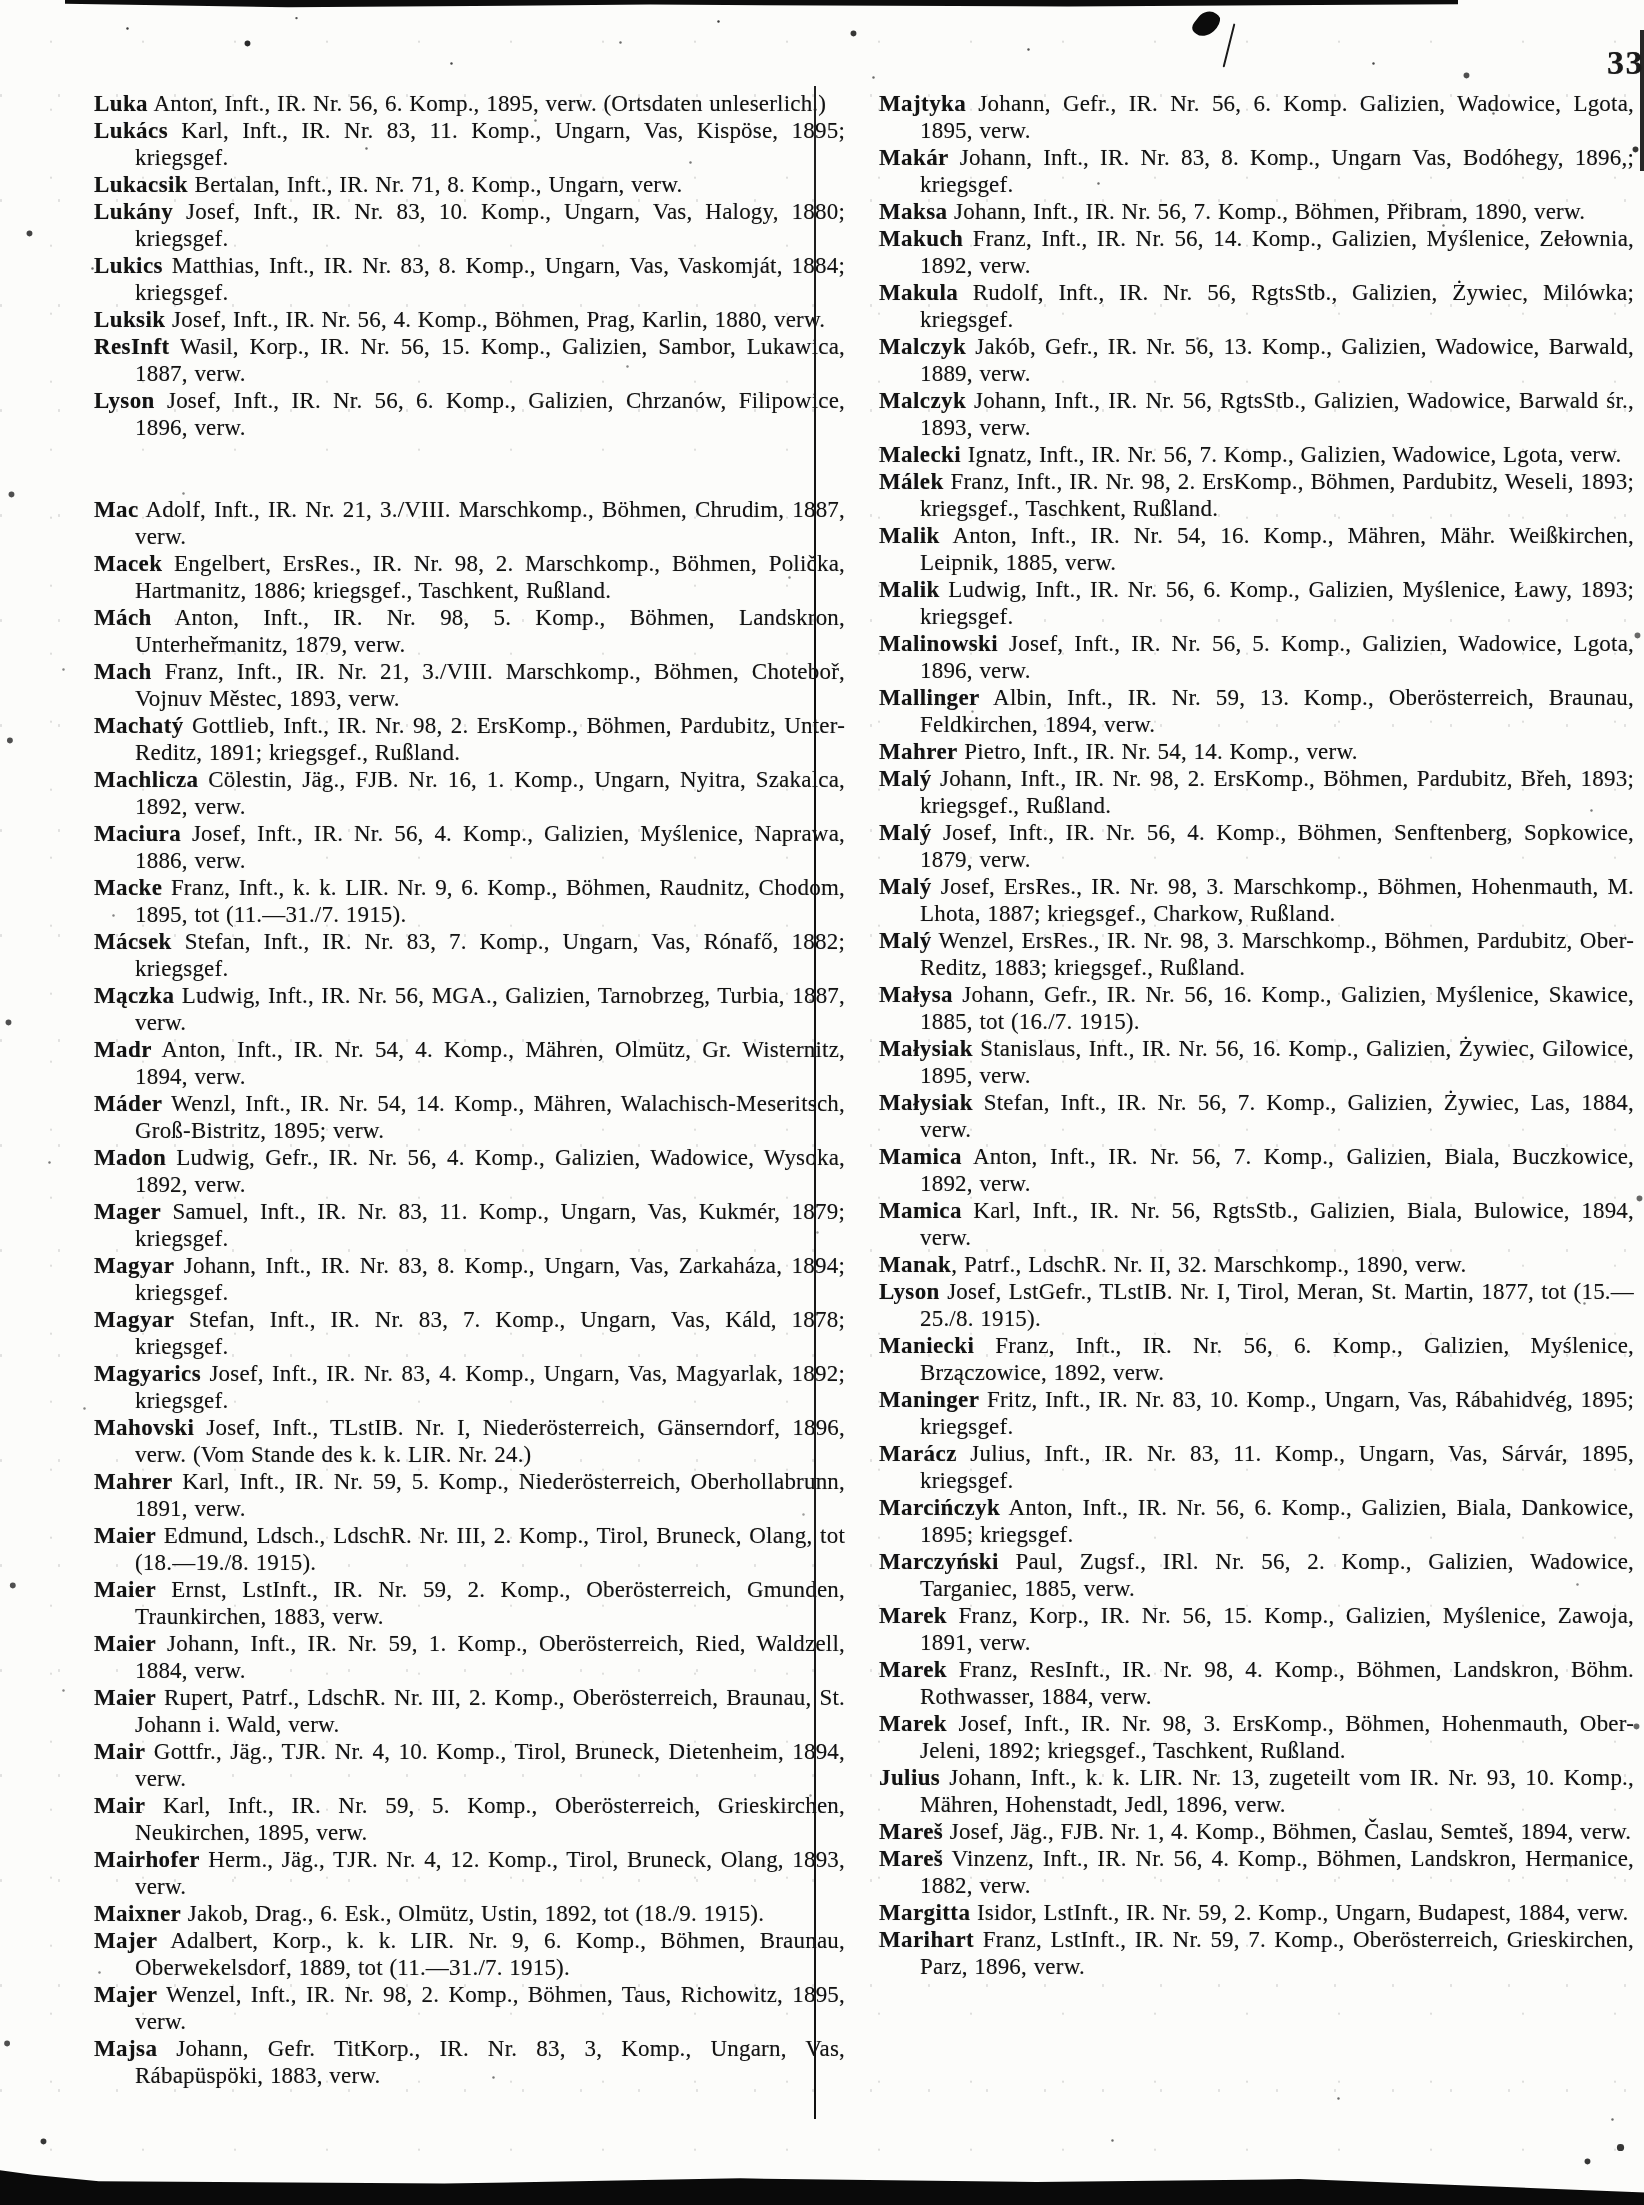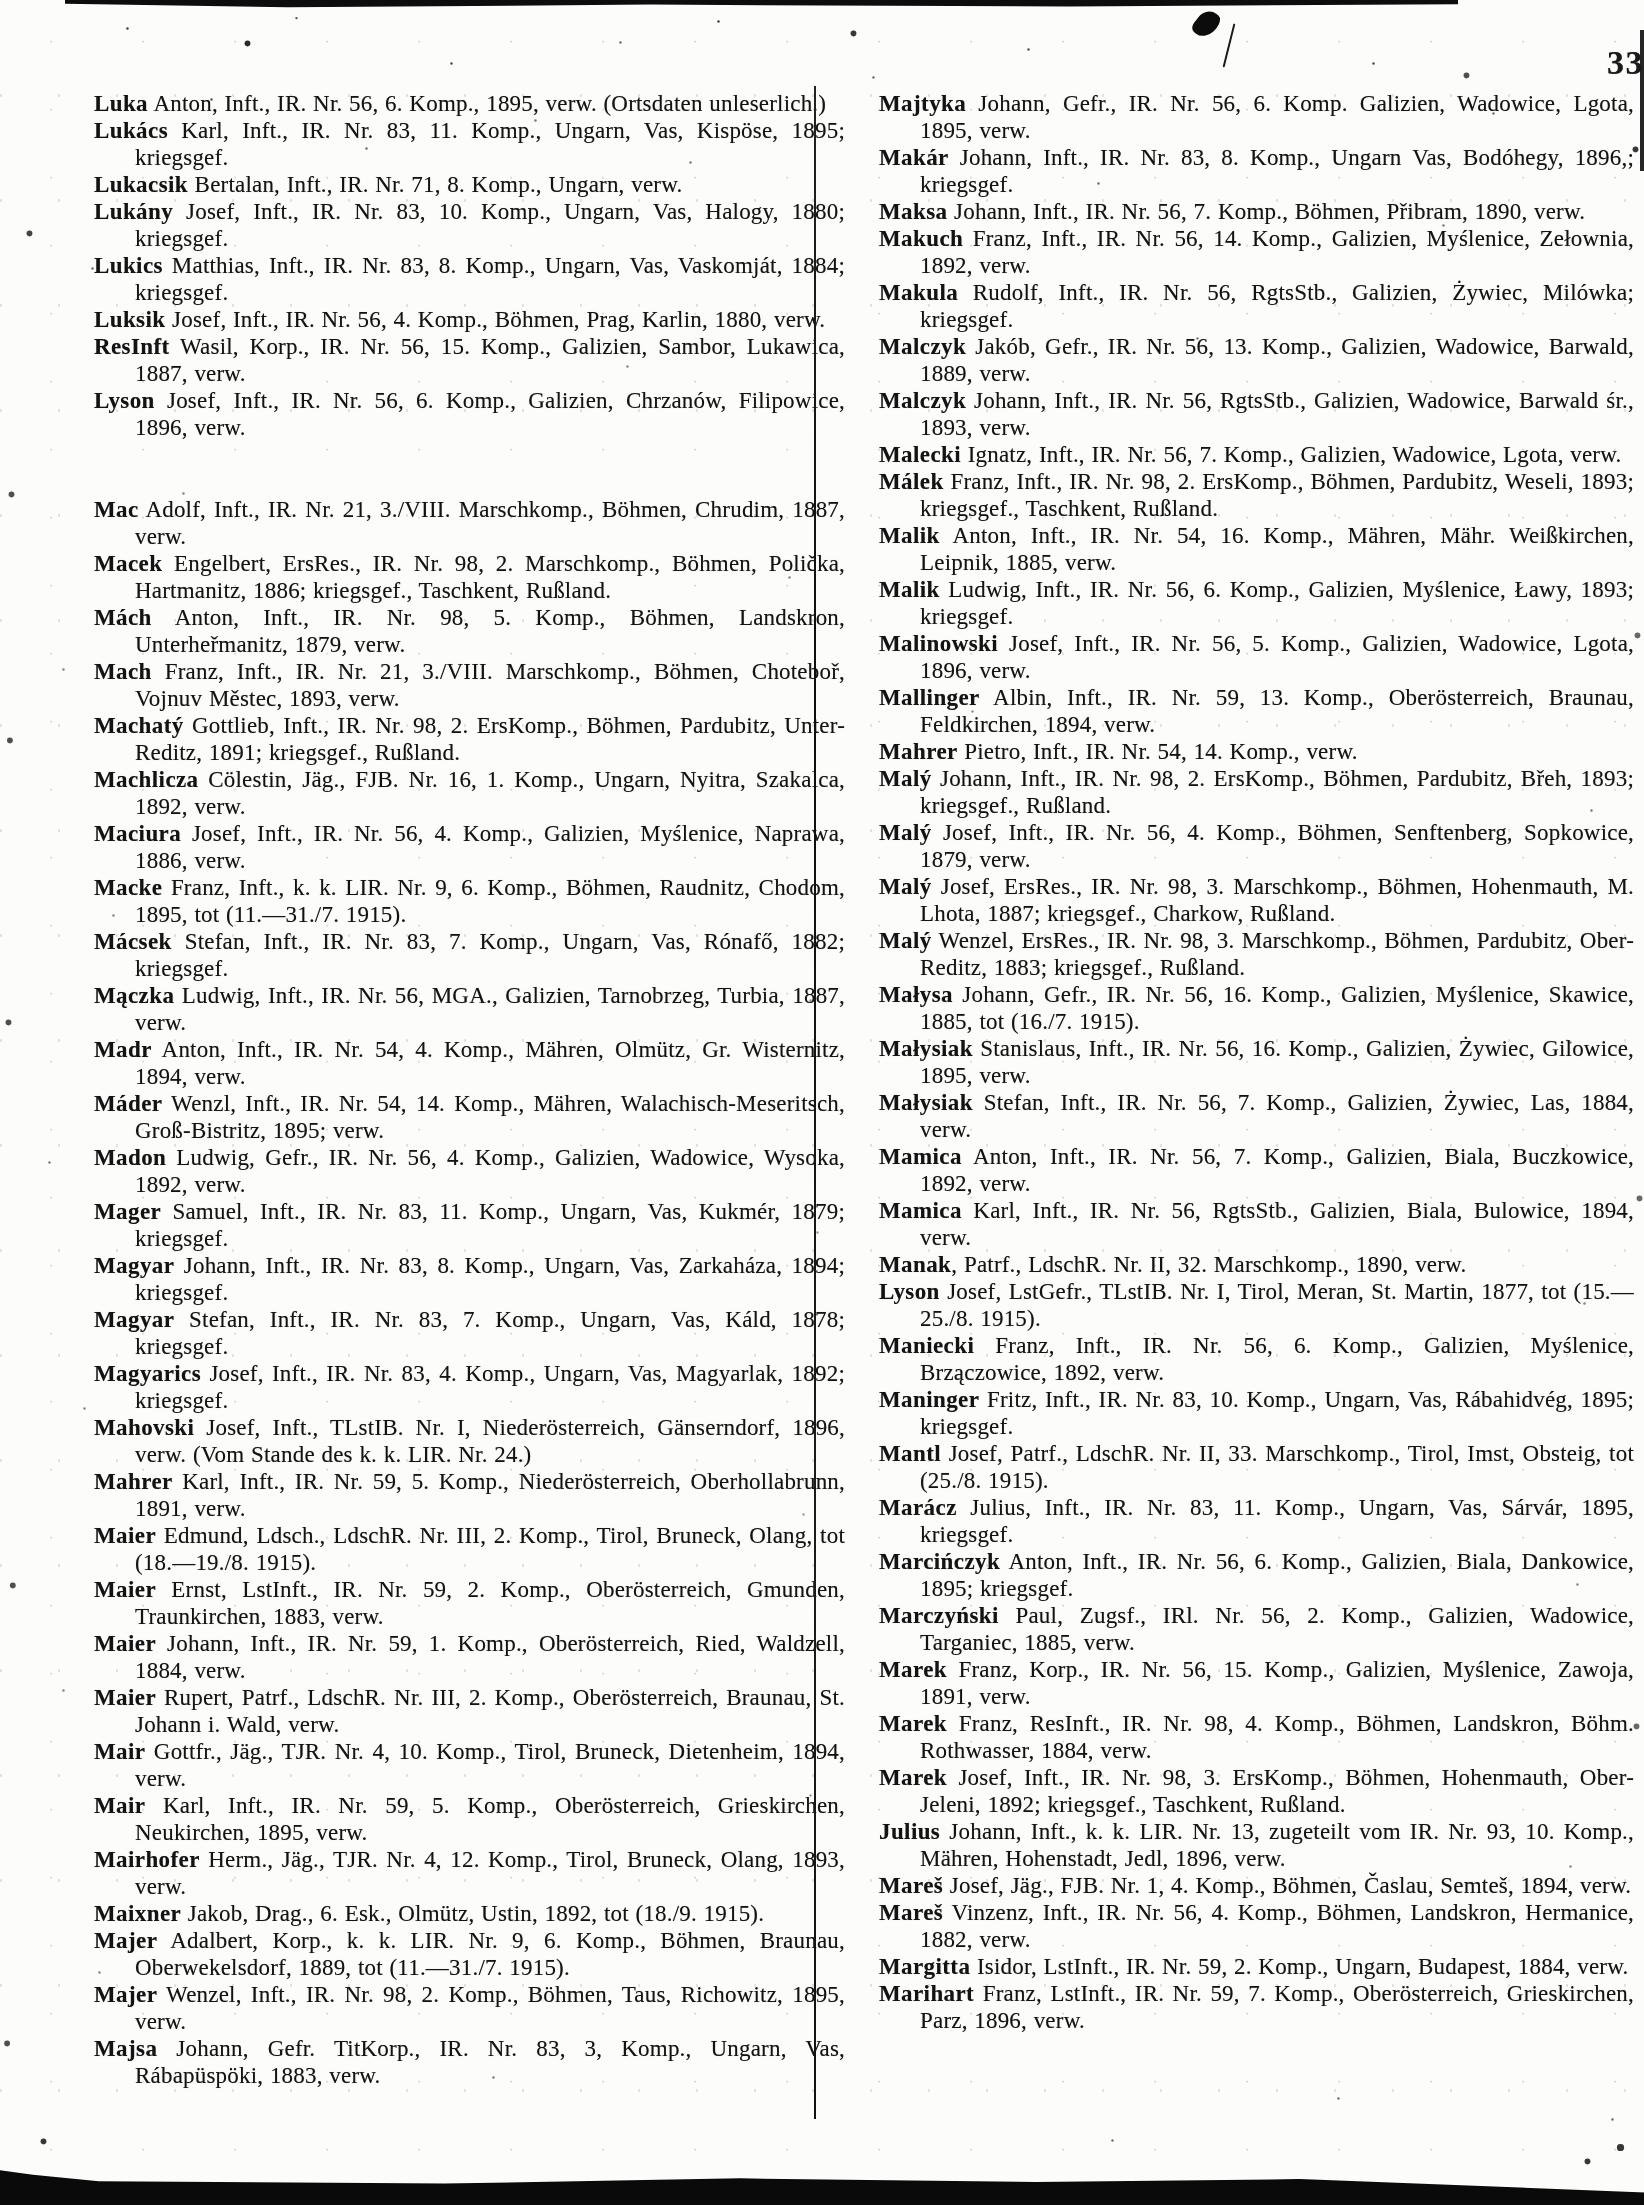--- a/index.html
+++ b/index.html
@@ -171,21 +171,20 @@
     <p class="entry"><span class="surname">Malý</span> Wenzel, ErsRes., IR. Nr. 98, 3. Marschkomp., Böhmen, Pardubitz, Ober-Reditz, 1883; kriegsgef., Rußland.</p>
     <p class="entry"><span class="surname">Małysa</span> Johann, Gefr., IR. Nr. 56, 16. Komp., Galizien, Myślenice, Skawice, 1885, tot (16./7. 1915).</p>
     <p class="entry"><span class="surname">Małysiak</span> Stanislaus, Inft., IR. Nr. 56, 16. Komp., Galizien, Żywiec, Gilowice, 1895, verw.</p>
     <p class="entry"><span class="surname">Małysiak</span> Stefan, Inft., IR. Nr. 56, 7. Komp., Galizien, Żywiec, Las, 1884, verw.</p>
     <p class="entry"><span class="surname">Mamica</span> Anton, Inft., IR. Nr. 56, 7. Komp., Galizien, Biala, Buczkowice, 1892, verw.</p>
     <p class="entry"><span class="surname">Mamica</span> Karl, Inft., IR. Nr. 56, RgtsStb., Galizien, Biala, Bulowice, 1894, verw.</p>
     <p class="entry"><span class="surname">Manak</span>, Patrf., LdschR. Nr. II, 32. Marschkomp., 1890, verw.</p>
     <p class="entry"><span class="surname">Lyson</span> Josef, LstGefr., TLstIB. Nr. I, Tirol, Meran, St. Martin, 1877, tot (15.—25./8. 1915).</p>
     <p class="entry"><span class="surname">Maniecki</span> Franz, Inft., IR. Nr. 56, 6. Komp., Galizien, Myślenice, Brzączowice, 1892, verw.</p>
     <p class="entry"><span class="surname">Maninger</span> Fritz, Inft., IR. Nr. 83, 10. Komp., Ungarn, Vas, Rábahidvég, 1895; kriegsgef.</p>
-    <p class="entry"><span class="surname">Mantl</span> Josef, Patrf., LdschR. Nr. II, 33. Marschkomp., Tirol, Imst, Obsteig, tot (25./8. 1915).</p>
     <p class="entry"><span class="surname">Marácz</span> Julius, Inft., IR. Nr. 83, 11. Komp., Ungarn, Vas, Sárvár, 1895, kriegsgef.</p>
     <p class="entry"><span class="surname">Marcińczyk</span> Anton, Inft., IR. Nr. 56, 6. Komp., Galizien, Biala, Dankowice, 1895; kriegsgef.</p>
     <p class="entry"><span class="surname">Marczyński</span> Paul, Zugsf., IRl. Nr. 56, 2. Komp., Galizien, Wadowice, Targaniec, 1885, verw.</p>
     <p class="entry"><span class="surname">Marek</span> Franz, Korp., IR. Nr. 56, 15. Komp., Galizien, Myślenice, Zawoja, 1891, verw.</p>
     <p class="entry"><span class="surname">Marek</span> Franz, ResInft., IR. Nr. 98, 4. Komp., Böhmen, Landskron, Böhm. Rothwasser, 1884, verw.</p>
     <p class="entry"><span class="surname">Marek</span> Josef, Inft., IR. Nr. 98, 3. ErsKomp., Böhmen, Hohenmauth, Ober-Jeleni, 1892; kriegsgef., Taschkent, Rußland.</p>
     <p class="entry"><span class="surname">Julius</span> Johann, Inft., k. k. LIR. Nr. 13, zugeteilt vom IR. Nr. 93, 10. Komp., Mähren, Hohenstadt, Jedl, 1896, verw.</p>
     <p class="entry"><span class="surname">Mareš</span> Josef, Jäg., FJB. Nr. 1, 4. Komp., Böhmen, Časlau, Semteš, 1894, verw.</p>
     <p class="entry"><span class="surname">Mareš</span> Vinzenz, Inft., IR. Nr. 56, 4. Komp., Böhmen, Landskron, Hermanice, 1882, verw.</p>
     <p class="entry"><span class="surname">Margitta</span> Isidor, LstInft., IR. Nr. 59, 2. Komp., Ungarn, Budapest, 1884, verw.</p>

